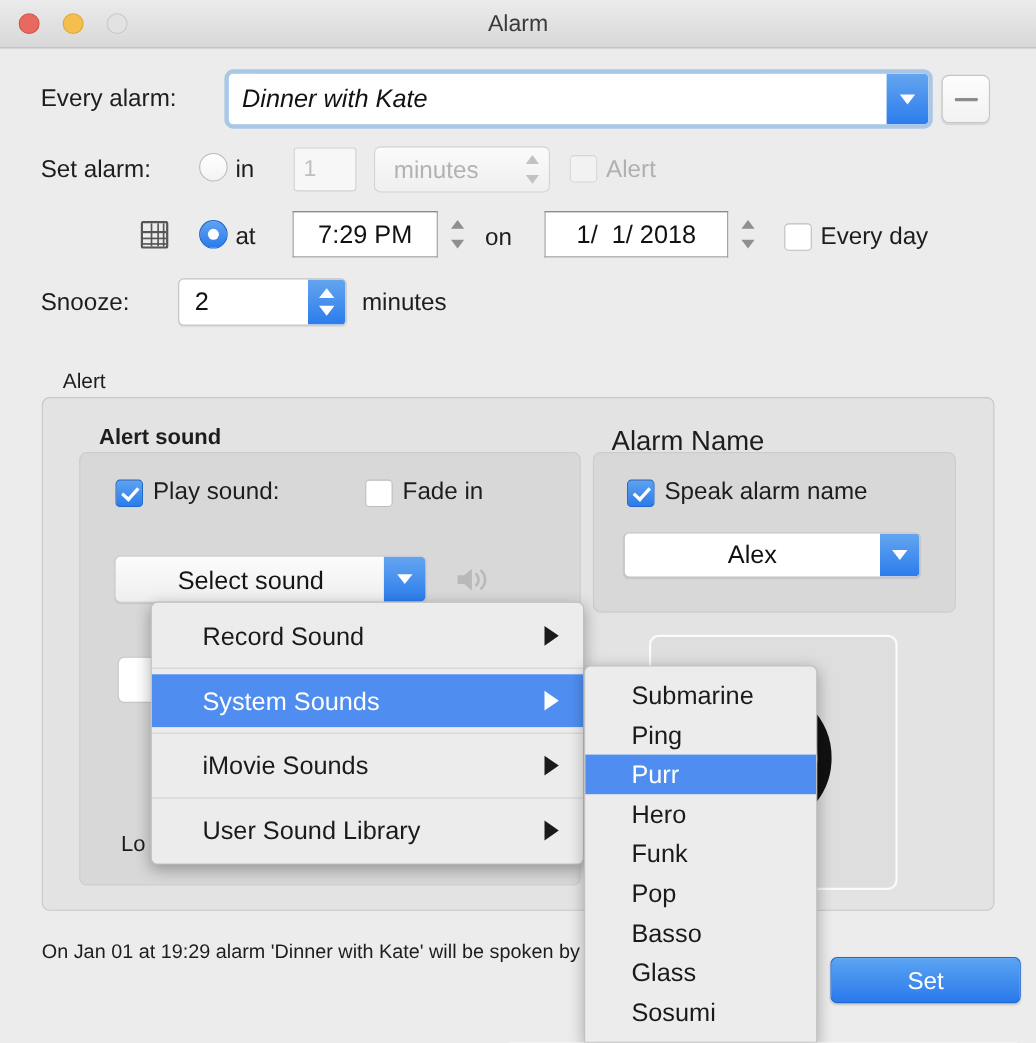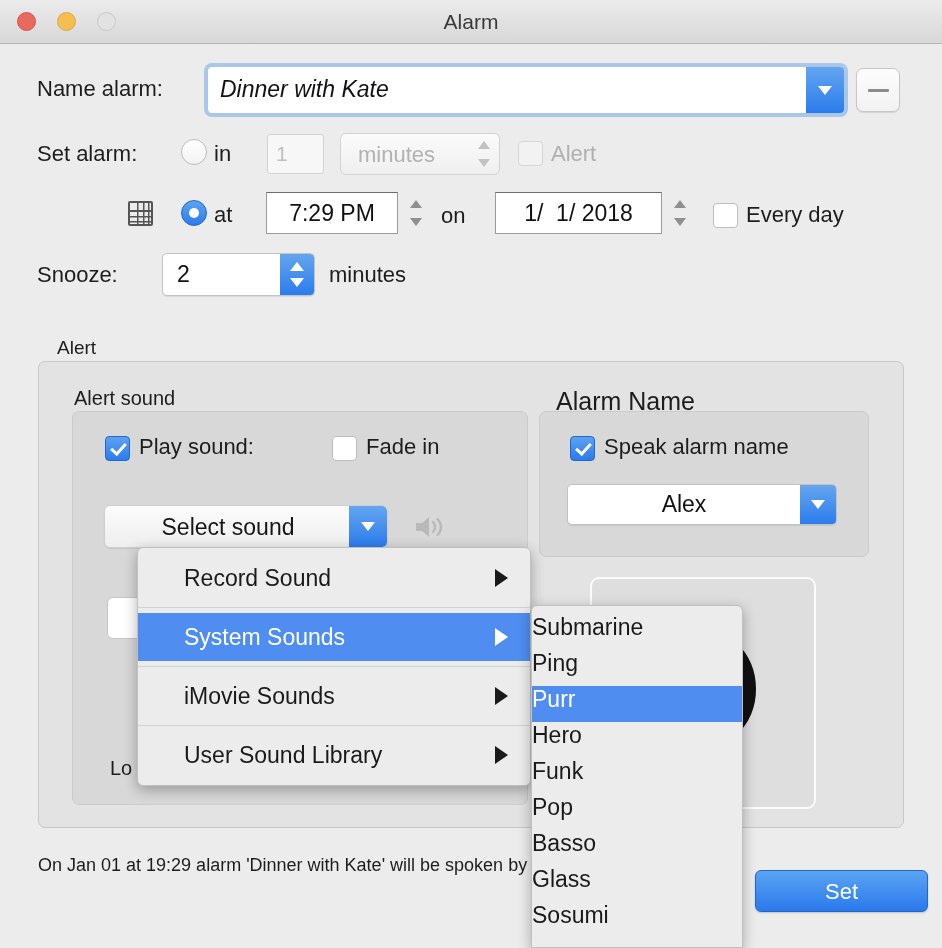--- a/index.html
+++ b/index.html
@@ -300,21 +300,21 @@
   #alert-legend { left: 57px; top: 337px; font-size: 19px; }
   #alert-group {
     position: absolute;
     left: 38px; top: 361px;
     width: 866px; height: 467px;
     border: 1px solid #c8c8c8;
     border-radius: 7px;
     background: #e3e3e3;
     box-sizing: border-box;
   }
-  #alertsound-legend { left: 74px; top: 387px; font-size: 20px; }
+  #alertsound-legend { left: 90px; top: 387px; font-size: 20px; font-weight: bold; }
   #alertsound-box {
     position: absolute;
     left: 72px; top: 411px;
     width: 456px; height: 394px;
     border: 1px solid #cccccc;
     border-radius: 7px;
     background: #d8d8d8;
     box-sizing: border-box;
   }
   #alarmname-legend { left: 556px; top: 387px; font-size: 25px; }
@@ -509,21 +509,22 @@
     border-top-left-radius: 6px;
     border-top-right-radius: 6px;
     box-shadow: 0 4px 14px rgba(0,0,0,0.30);
     box-sizing: border-box;
     overflow: hidden;
     padding-top: 8px;
   }
   .sub-item {
     height: 36px;
     display: flex;
-    align-items: flex-start;
+    align-items: center;
+    padding-left: 42px;
     font-size: 23px;
     color: #1a1a1a;
     box-sizing: border-box;
   }
   .sub-item.selected {
     background: #4f8ef0;
     color: #ffffff;
   }
 </style>
 </head>
@@ -531,21 +532,21 @@
 
 <div id="window">
 
   <div id="titlebar">
     <div class="traffic" id="btn-close"></div>
     <div class="traffic" id="btn-min"></div>
     <div class="traffic" id="btn-zoom"></div>
     <div id="window-title">Alarm</div>
   </div>
 
-  <div class="lbl" id="name-label">Name alarm:</div>
+  <div class="lbl" id="name-label">Every alarm:</div>
   <div id="name-combo">
     <div id="name-combo-value">Dinner with Kate</div>
     <div class="combo-arrow-btn">
       <div class="chev-down"></div>
     </div>
   </div>
   <div id="remove-btn">
     <div class="minus"></div>
   </div>
 

